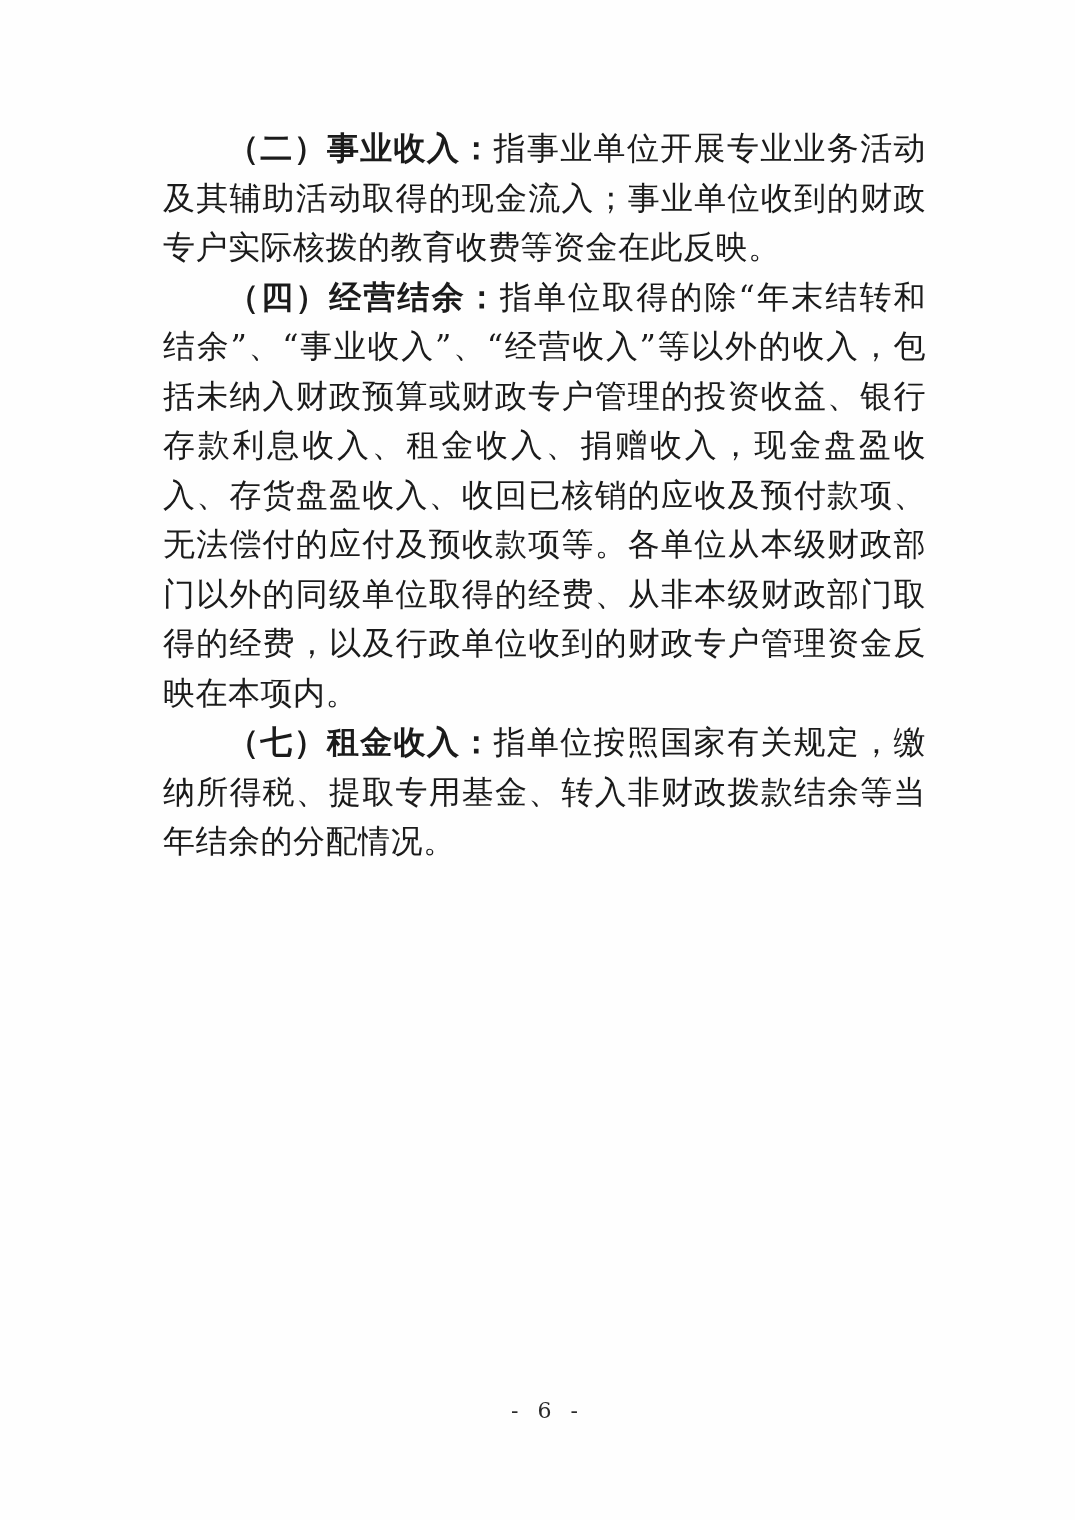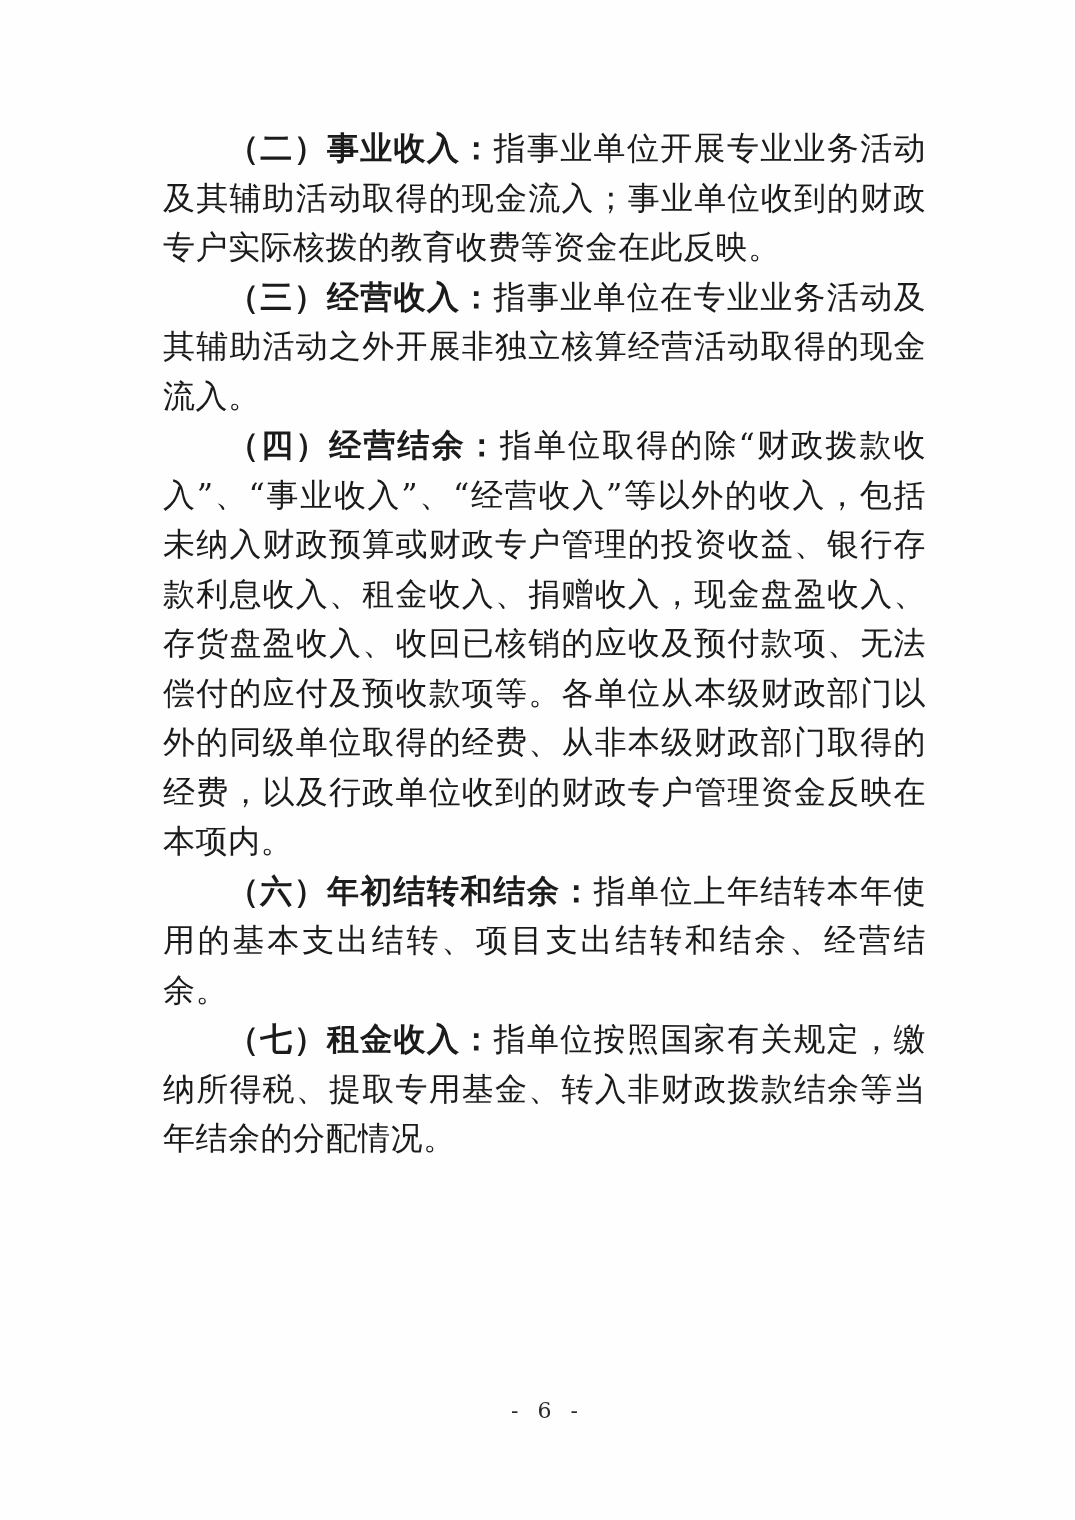--- a/index.html
+++ b/index.html
@@ -52,26 +52,24 @@
 </style>
 </head>
 <body>
 
 <div class="page">
 
   <div class="content">
 
     <p><span class="para-heading">（二）事业收入：</span><span class="para-body">指事业单位开展专业业务活动及其辅助活动取得的现金流入；事业单位收到的财政专户实际核拨的教育收费等资金在此反映。</span></p>
 
-    <p><span class="para-heading">（三）经营收入：</span><span class="para-body">指事业单位在专业业务活动及其辅助活动之外开展非独立核算经营活动取得的现金流入。</span></p>
 
-    <p><span class="para-heading">（四）经营结余：</span><span class="para-body">指单位取得的除“财政拨款收入”、“事业收入”、“经营收入”等以外的收入，包括未纳入财政预算或财政专户管理的投资收益、银行存款利息收入、租金收入、捐赠收入，现金盘盈收入、存货盘盈收入、收回已核销的应收及预付款项、无法偿付的应付及预收款项等。各单位从本级财政部门以外的同级单位取得的经费、从非本级财政部门取得的经费，以及行政单位收到的财政专户管理资金反映在本项内。</span></p>
+    <p><span class="para-heading">（四）经营结余：</span><span class="para-body">指单位取得的除“年末结转和结余”、“事业收入”、“经营收入”等以外的收入，包括未纳入财政预算或财政专户管理的投资收益、银行存款利息收入、租金收入、捐赠收入，现金盘盈收入、存货盘盈收入、收回已核销的应收及预付款项、无法偿付的应付及预收款项等。各单位从本级财政部门以外的同级单位取得的经费、从非本级财政部门取得的经费，以及行政单位收到的财政专户管理资金反映在本项内。</span></p>
 
 
-    <p><span class="para-heading">（六）年初结转和结余：</span><span class="para-body">指单位上年结转本年使用的基本支出结转、项目支出结转和结余、经营结余。</span></p>
 
     <p><span class="para-heading">（七）租金收入：</span><span class="para-body">指单位按照国家有关规定，缴纳所得税、提取专用基金、转入非财政拨款结余等当年结余的分配情况。</span></p>
 
 
     <p><span class="para-heading"></span><span class="para-body"></span></p>
 
   </div>
 
   <div class="footer">- 6 -</div>
 

